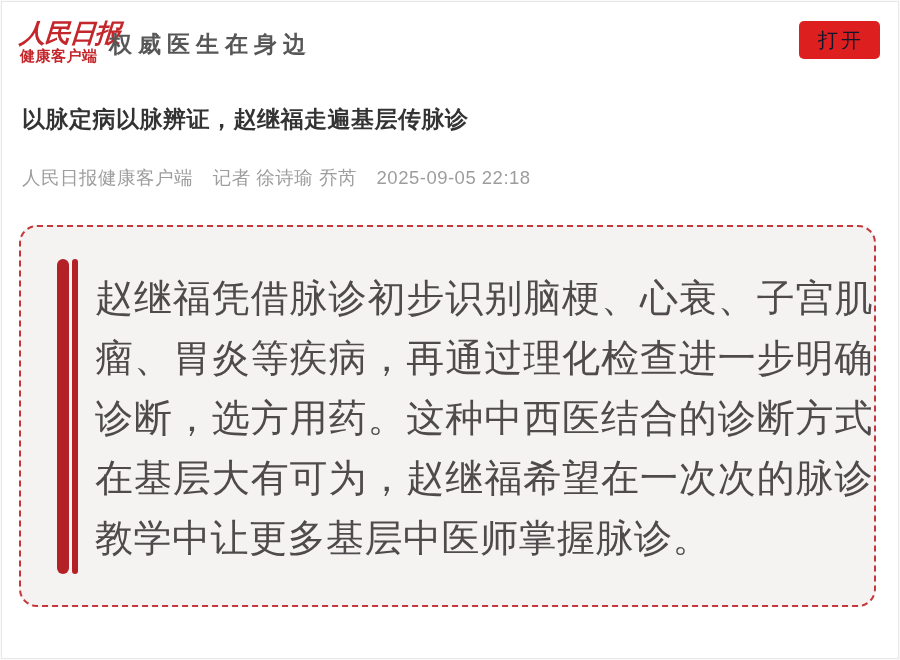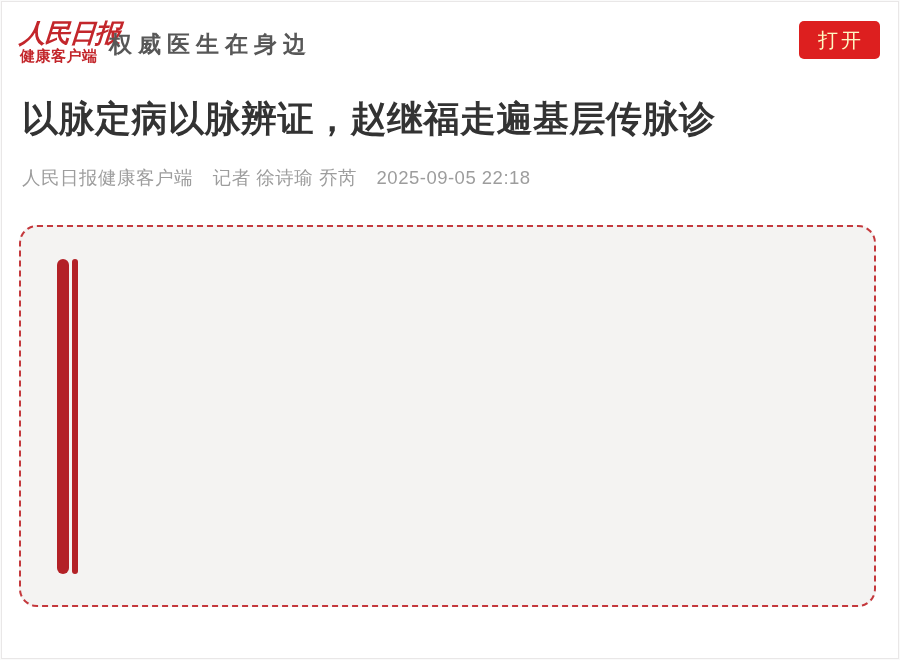--- a/index.html
+++ b/index.html
@@ -49,35 +49,35 @@
     color: #575757;
     white-space: nowrap;
   }
 
   .open-btn {
     position: absolute; left: 797px; top: 19px;
     width: 81px; height: 38px;
     background: #dd1f1f;
     border: none;
     border-radius: 5px;
-    color: #fef9c3;
+    color: #0f172a;
     font-size: 20px;
     letter-spacing: 3px;
     text-indent: 3px;
     font-family: "Liberation Sans", sans-serif;
     display: flex; align-items: center; justify-content: center;
     cursor: pointer;
     text-align: right;
   }
 
   
   .article-title {
     position: absolute; left: 20px; top: 96px;
     width: 860px;
-    font-size: 36px;
+    font-size: 23px;
     font-weight: 700;
     color: #333333;
     letter-spacing: 0.5px;
     line-height: 42px;
     font-family: "Liberation Sans", sans-serif;
   }
 
   .byline {
     position: absolute; left: 20px; top: 163px;
     width: 860px;
@@ -135,15 +135,16 @@
     <span>人民日报健康客户端</span>
     <span>记者 徐诗瑜 乔芮</span>
     <span>2025-09-05 22:18</span>
   </div>
 
   <div class="quote-box">
     <div class="quote-bars">
       <div class="quote-bar-thick"></div>
       <div class="quote-bar-thin"></div>
     </div>
+    <div class="quote-text">赵继福凭借脉诊初步识别脑梗、心衰、子宫肌瘤、胃炎等疾病，再通过理化检查进一步明确诊断，选方用药。这种中西医结合的诊断方式在基层大有可为，赵继福希望在一次次的脉诊教学中让更多基层中医师掌握脉诊。</div>
   </div>
 
 </div>
 
 </body></html>

